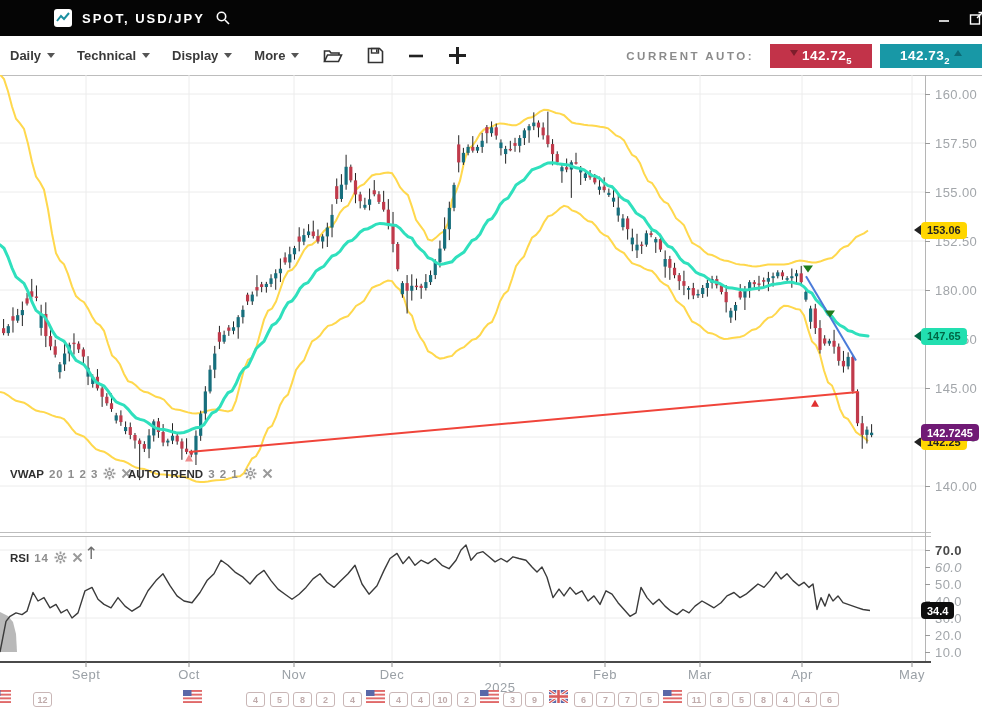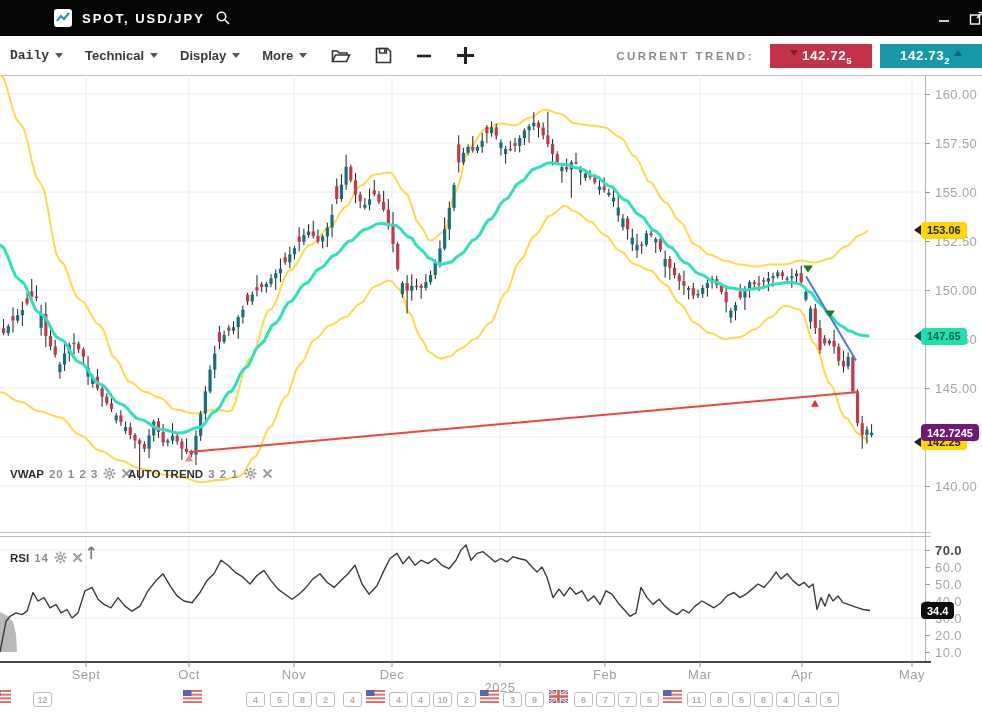--- a/index.html
+++ b/index.html
@@ -8,21 +8,21 @@
   
   #titlebar{position:absolute;left:0;top:0;width:982px;height:36px;background:#050505;display:flex;align-items:center;padding-left:44px;}
   .app-icon{width:18px;height:18px;background:#fff;border-radius:3px;margin-left:10px;display:flex;align-items:center;justify-content:center;}
   .win-title{color:#fff;font-size:13px;font-weight:bold;letter-spacing:2px;margin-left:10px;}
   .search-glyph{margin-left:10px;}
   .win-controls{position:absolute;right:10px;top:0;height:36px;display:flex;align-items:center;gap:16px;}
   .win-btn{color:#fff;width:16px;height:16px;display:flex;align-items:center;justify-content:center;cursor:pointer;}
   
   #toolbar{position:absolute;left:0;top:36px;width:982px;height:39px;background:#fff;display:flex;align-items:center;border-bottom:1px solid #b9b9b9;}
   .menu{display:flex;align-items:center;gap:6px;color:#3a3a3a;font-size:13px;font-weight:bold;margin-left:22px;cursor:pointer;}
-  .menu:first-child{margin-left:10px;font-family:Liberation Mono, monospace;}
+  .menu:first-child{margin-left:10px;}
   .caret{width:0;height:0;border-left:4px solid transparent;border-right:4px solid transparent;border-top:5px solid #555;}
   .tool-ic{margin-left:24px;cursor:pointer;display:flex;align-items:center;}
   #cp-wrap{position:absolute;right:0;top:0;height:39px;display:flex;align-items:center;}
   #cp-label{color:#8b8b8b;font-size:11.5px;font-weight:bold;letter-spacing:2.5px;margin-right:16px;}
   .px-badge{height:24px;min-width:86px;display:flex;align-items:center;justify-content:center;color:#fff;font-size:13.5px;font-weight:bold;letter-spacing:.5px;position:relative;padding:0 8px;}
   .px-badge .pip{font-size:9.5px;align-self:flex-end;margin-bottom:2px;}
   #bid-badge{background:#c23349;margin-right:8px;}
   #ask-badge{background:#1898a6;}
   .dn-arrow{width:0;height:0;border-left:4px solid transparent;border-right:4px solid transparent;border-top:6px solid #7d1d2b;margin-right:4px;margin-top:-6px;}
   .up-arrow{width:0;height:0;border-left:4px solid transparent;border-right:4px solid transparent;border-bottom:6px solid #0c6a75;margin-left:4px;margin-bottom:6px;}
@@ -126,21 +126,21 @@
           <line x1="1" y1="8" x2="15" y2="8" stroke="#222" stroke-width="2.6"></line>
         </svg>
     </span>
     <span class="tool-ic">
       <svg width="19" height="19" viewBox="0 0 19 19">
           <line x1="1" y1="9.5" x2="18" y2="9.5" stroke="#222" stroke-width="3"></line>
           <line x1="9.5" y1="1" x2="9.5" y2="18" stroke="#222" stroke-width="3"></line>
         </svg>
     </span>
     <div id="cp-wrap">
-      <span id="cp-label">CURRENT TREND:</span>
+      <span id="cp-label">CURRENT AUTO:</span>
       <div class="px-badge" id="bid-badge">
         <span class="dn-arrow"></span>
         <span>142.72</span>
           <span class="pip">5</span>
       </div>
       <div class="px-badge" id="ask-badge">
         <span>142.73</span>
           <span class="pip">2</span>
         <span class="up-arrow"></span>
       </div>
@@ -657,33 +657,33 @@
   <div id="gen-layer">
       <div class="tick-mark" style="top: 93.5px; position: absolute;"></div>
       <div class="tick-label" style="top: 87px; position: absolute;">160.00</div>
       <div class="tick-mark" style="top: 142.5px; position: absolute;"></div>
       <div class="tick-label" style="top: 136px; position: absolute;">157.50</div>
       <div class="tick-mark" style="top: 191.5px; position: absolute;"></div>
       <div class="tick-label" style="top: 185px; position: absolute;">155.00</div>
       <div class="tick-mark" style="top: 240.5px; position: absolute;"></div>
       <div class="tick-label" style="top: 234px; position: absolute;">152.50</div>
       <div class="tick-mark" style="top: 289.5px; position: absolute;"></div>
-      <div class="tick-label" style="top: 283px; position: absolute;">150.00</div>
+      <div class="tick-label" style="top: 283px; position: absolute;">180.00</div>
       <div class="tick-mark" style="top: 338.5px; position: absolute;"></div>
       <div class="tick-label" style="top: 332px; position: absolute;">147.50</div>
       <div class="tick-mark" style="top: 387.5px; position: absolute;"></div>
       <div class="tick-label" style="top: 381px; position: absolute;">145.00</div>
       <div class="tick-mark" style="top: 436.5px; position: absolute;"></div>
       <div class="tick-label" style="top: 430px; position: absolute;">142.50</div>
       <div class="tick-mark" style="top: 485.5px; position: absolute;"></div>
       <div class="tick-label" style="top: 479px; position: absolute;">140.00</div>
       <div class="tick-mark" style="top: 549.5px; position: absolute;"></div>
       <div class="tick-label" style="top: 543px; position: absolute; color: rgb(74, 74, 74); font-weight: bold;">70.0</div>
       <div class="tick-mark" style="top: 566.5px; position: absolute;"></div>
-      <div class="tick-label" style="top: 560px; position: absolute;">60.0</div>
+      <div class="tick-label" style="top: 560px; position: absolute; font-style: italic;">60.0</div>
       <div class="tick-mark" style="top: 583.5px; position: absolute;"></div>
       <div class="tick-label" style="top: 577px; position: absolute;">50.0</div>
       <div class="tick-mark" style="top: 600.5px; position: absolute;"></div>
       <div class="tick-label" style="top: 594px; position: absolute;">40.0</div>
       <div class="tick-mark" style="top: 617.5px; position: absolute;"></div>
       <div class="tick-label" style="top: 611px; position: absolute;">30.0</div>
       <div class="tick-mark" style="top: 634.5px; position: absolute;"></div>
       <div class="tick-label" style="top: 628px; position: absolute;">20.0</div>
       <div class="tick-mark" style="top: 651.5px; position: absolute;"></div>
       <div class="tick-label" style="top: 645px; position: absolute;">10.0</div>

